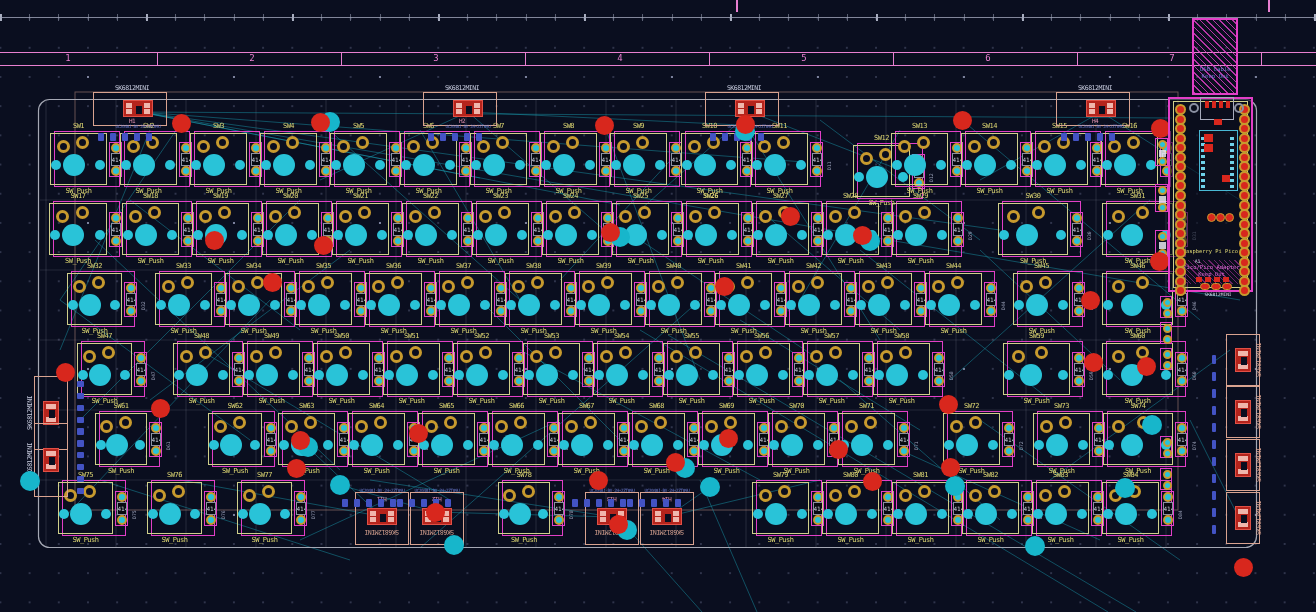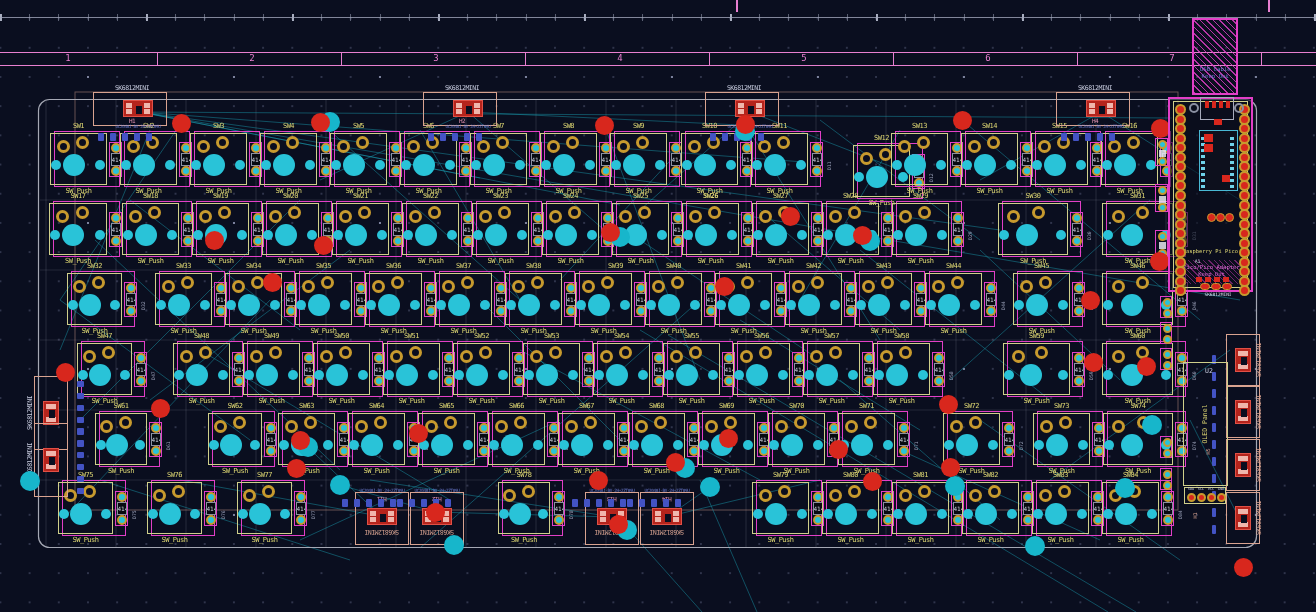--- a/index.html
+++ b/index.html
@@ -870,21 +870,21 @@
           <div class="pinkbox" style="left: 0px; top: 0px; width: 13px; height: 35px;"></div>
           <div class="ring2" style="left: 2px; top: 1px; width: 10px; height: 10px;"></div>
           <div class="ring2" style="left: 2px; top: 24px; width: 10px; height: 10px;"></div>
           <div class="dbody" style="left: 1.5px; top: 11px; width: 10px; height: 13px;">4148</div>
           <div class="dref" style="left: 16px; top: 28px;">D38</div>
         </div>
       </div>
       <div class="abs" style="left: 575px; top: 273px; width: 57px; height: 52px;">
         <div class="pinkbox" style="left: 4px; top: -2px; width: 66px; height: 56px;"></div>
         <div class="ybox" style="left: 0px; top: 0px; width: 57px; height: 52px;"></div>
-        <div class="sw-ref" style="left: 28.5px; top: -11px; margin-left: 12px;">SW39</div>
+        <div class="sw-ref" style="left: 28.5px; top: -11px;">SW39</div>
         <div class="sw-val" style="left: 28.5px; top: 54px;">SW_Push</div>
         <div class="hole" style="left: 12.94px; top: 21px; width: 22px; height: 22px;"></div>
         <div class="hole" style="left: 1px; top: 27px; width: 10px; height: 10px;"></div>
         <div class="hole" style="left: 45px; top: 27px; width: 10px; height: 10px;"></div>
         <div class="ring" style="left: 6.54px; top: 7px; width: 13px; height: 13px;"></div>
         <div class="ring" style="left: 26.49px; top: 3px; width: 13px; height: 13px;"></div>
         <div class="abs" style="left: 59px; top: 9px; width: 13px; height: 35px;">
           <div class="pinkbox" style="left: 0px; top: 0px; width: 13px; height: 35px;"></div>
           <div class="ring2" style="left: 2px; top: 1px; width: 10px; height: 10px;"></div>
           <div class="ring2" style="left: 2px; top: 24px; width: 10px; height: 10px;"></div>
@@ -2084,30 +2084,13 @@
       <div class="abs" style="left: 30px; top: 184px; width: 10px; height: 7px; border-radius: 4px; background: rgb(216, 39, 29); border: 1.5px solid rgb(199, 154, 46); box-sizing: border-box;"></div>
       <div class="abs" style="left: 41px; top: 184px; width: 10px; height: 7px; border-radius: 4px; background: rgb(216, 39, 29); border: 1.5px solid rgb(199, 154, 46); box-sizing: border-box;"></div>
       <div class="abs" style="left: 52px; top: 184px; width: 10px; height: 7px; border-radius: 4px; background: rgb(216, 39, 29); border: 1.5px solid rgb(199, 154, 46); box-sizing: border-box;"></div>
       <div class="abs" style="left: 26px; top: 178px; width: 6px; height: 5px; background: rgb(216, 39, 29);"></div>
       <div class="abs" style="left: 35px; top: 178px; width: 6px; height: 5px; background: rgb(216, 39, 29);"></div>
       <div class="abs" style="left: 44px; top: 178px; width: 6px; height: 5px; background: rgb(216, 39, 29);"></div>
       <div class="abs" style="left: 53px; top: 178px; width: 6px; height: 5px; background: rgb(216, 39, 29);"></div>
     </div>
 
 
-  <div class="oled" id="oled">
-    <div class="o-box"></div>
-    <div class="o-ref">U2</div>
-    <div class="o-val">OLED Panel</div>
-    <div class="o-h5">H5</div>
-    <div class="o-h1">H1</div>
-    <div class="o-padbox" id="oledpads">
-        <div class="padred" style="left: 2px; top: 5px; width: 9px; height: 9px;"></div>
-        <div class="o-padlab" style="left: 6px; top: -3px;">SDA</div>
-        <div class="padred" style="left: 12px; top: 5px; width: 9px; height: 9px;"></div>
-        <div class="o-padlab" style="left: 16px; top: -3px;">SCL</div>
-        <div class="padred" style="left: 22px; top: 5px; width: 9px; height: 9px;"></div>
-        <div class="o-padlab" style="left: 26px; top: -3px;">VCC</div>
-        <div class="padred" style="left: 32px; top: 5px; width: 9px; height: 9px;"></div>
-        <div class="o-padlab" style="left: 36px; top: -3px;">GND</div>
-      </div>
-  </div>
 </div>
 
 </body></html>

